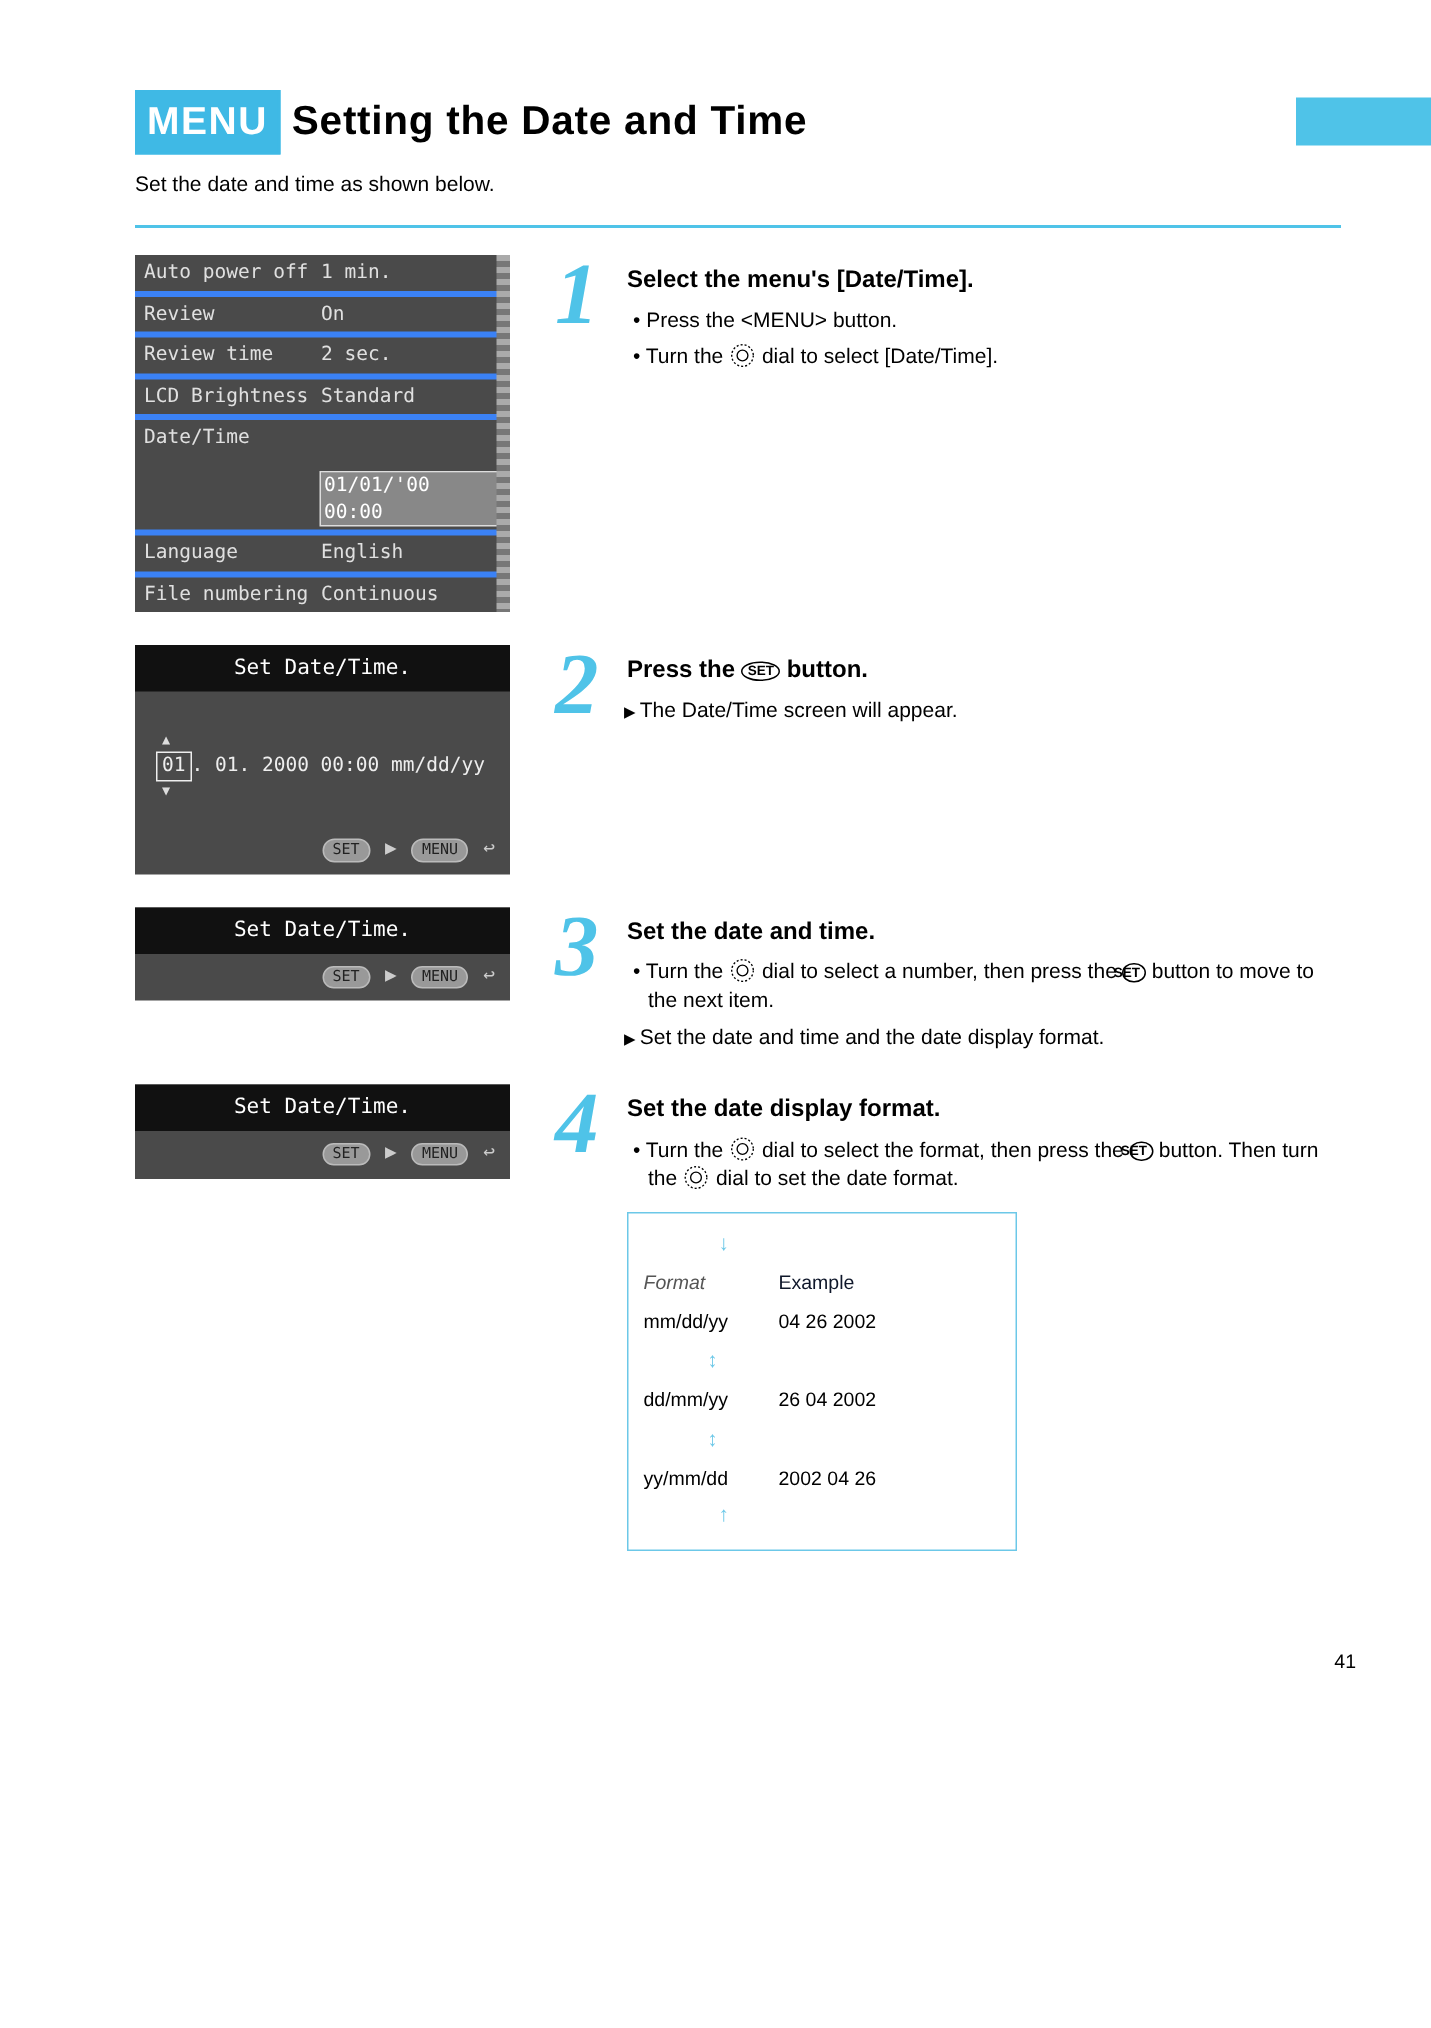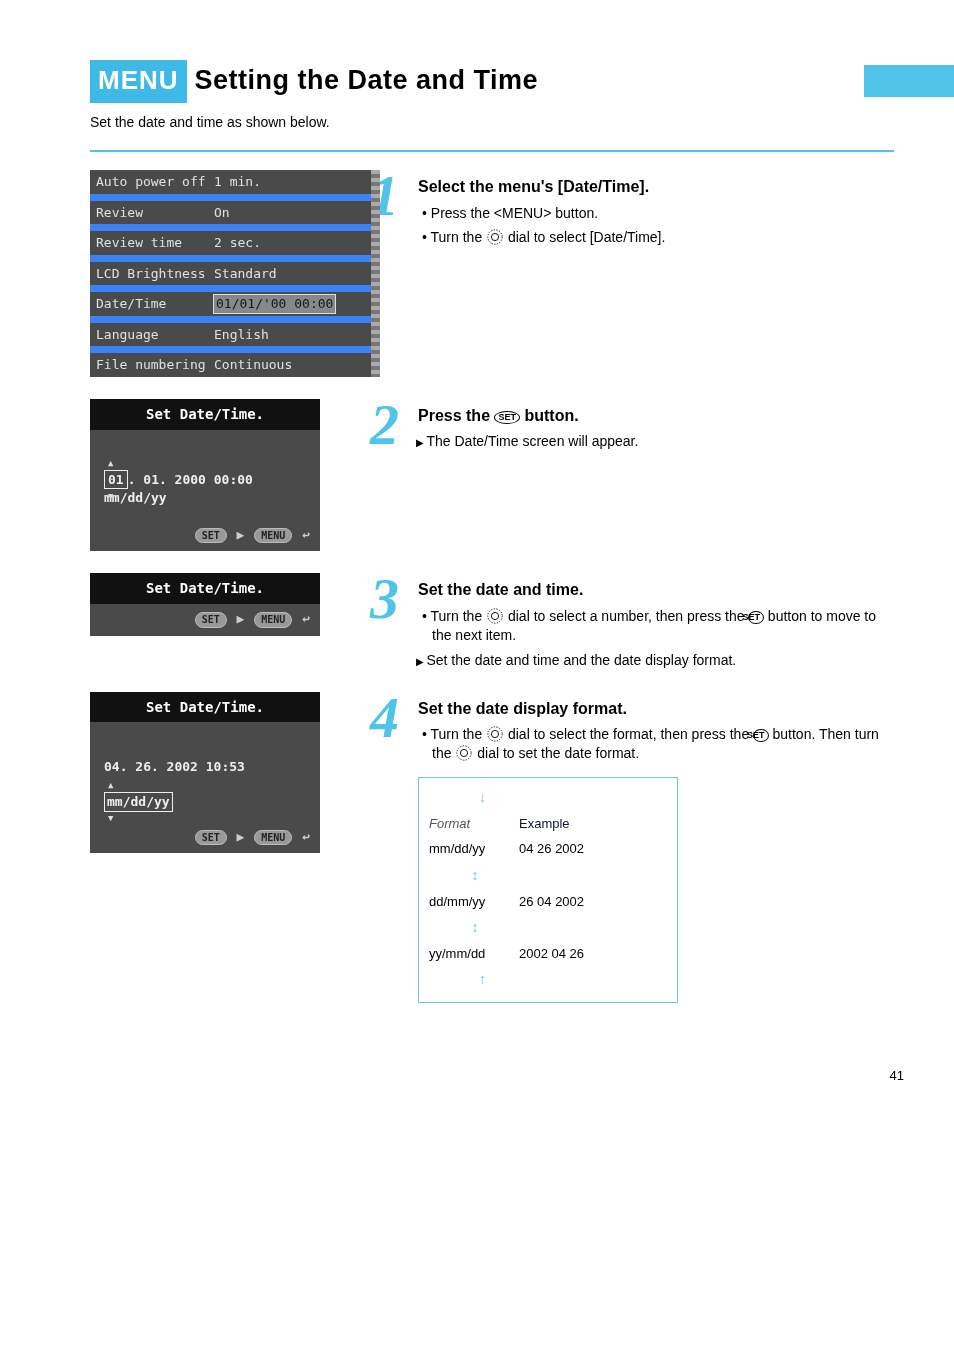--- a/index.html
+++ b/index.html
@@ -112,40 +112,40 @@
     padding:1px 3px;
     vertical-align:1px;
     line-height:1;
   }
   
   .camscreen {
     background: #4a4a4a;
     color: #e0e0e0;
     font-family: monospace;
     font-size: 13px;
-    width: 290px;
+    width: 250px;
   }
   .camscreen .mrow {
     padding: 3px 6px;
-    border-top: 7px solid #3b82f6;
+    border-top: 4px solid #3b82f6;
     display:flex;
   }
   .camscreen .mrow.first { border-top: none; }
   .camscreen .k { width: 118px; flex: 0 0 118px;}
   .camscreen.menu {
     position:relative;
   }
   .camscreen.menu::after {
     content:""; position:absolute; right:0; top:0; bottom:0; width:9px;
     background: repeating-linear-gradient(#aaa, #aaa 4px, #777 4px, #777 8px);
   }
-  .camscreen .sel { background:#888; color:#0f172a; outline:1px solid #ddd; display:inline-block; padding:0 2px; }
+  .camscreen .sel { background:#888; color:#ffffff; outline:1px solid #ddd; display:inline-block; padding:0 2px;margin-top:32px; }
   .setdate {
-    background:#4a4a4a; width:230px;
-    font-family: monospace; font-size:13px; color:#eee;font-weight:bold;
+    background:#4a4a4a; width:250px;
+    font-family: monospace; font-size:13px; color:#eee;
   }
   .setdate .hdr { background:#111; color:#fff; text-align:center; padding:6px 0; font-size:14px;}
   .setdate .body { padding: 24px 14px 10px 14px; min-height:90px;}
   .setdate .foot { text-align:right; padding: 6px 10px 8px; color:#ccc;}
   .pill {
     display:inline-block; border:1px solid #bbb; border-radius:10px;
     background:#999; color:#222; font-size:10px; padding:0 6px; margin:0 2px;
   }
   .boxnum {
     display:inline-block; border:1px solid #eee; padding:0 3px; position:relative;margin-top:16px;
@@ -286,23 +286,20 @@
         </div>
         <div class="result">Set the date and time and the date display format.</div>
       </div>
     </div>
   </div>
 
   <div class="row">
     <div class="screens">
       <div class="setdate">
         <div class="hdr">Set Date/Time.</div>
-        <div class="body" style="padding-top:36px;">
-          <span>04. 26. 2002  10:53 </span><span class="boxnum" style="padding:0 2px;">mm/dd/yy</span>
-        </div>
         <div class="foot">
           <span class="pill">SET</span>
           <span>▶</span>
           <span class="pill">MENU</span>
           <span>↩</span>
         </div>
       </div>
     </div>
     <div class="instructions">
       <div class="stepnum">4</div>

